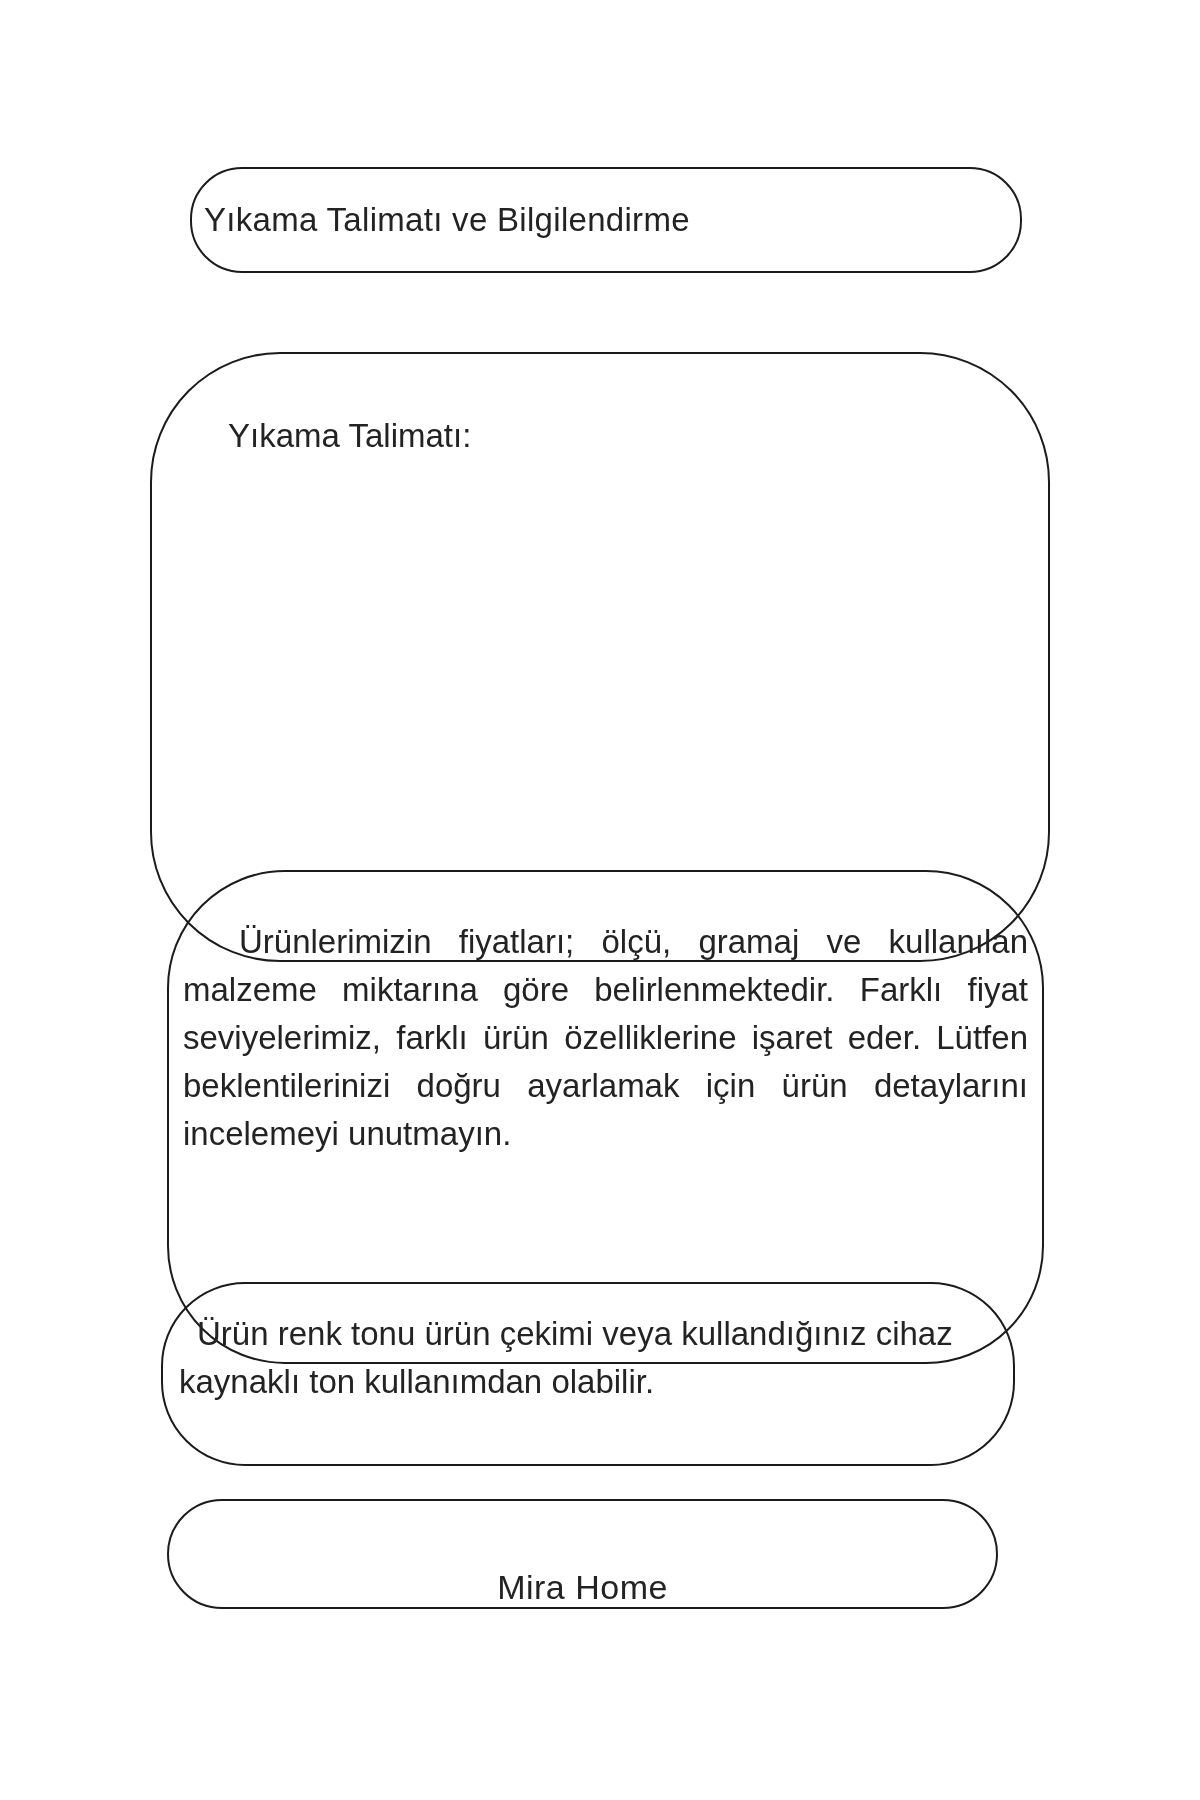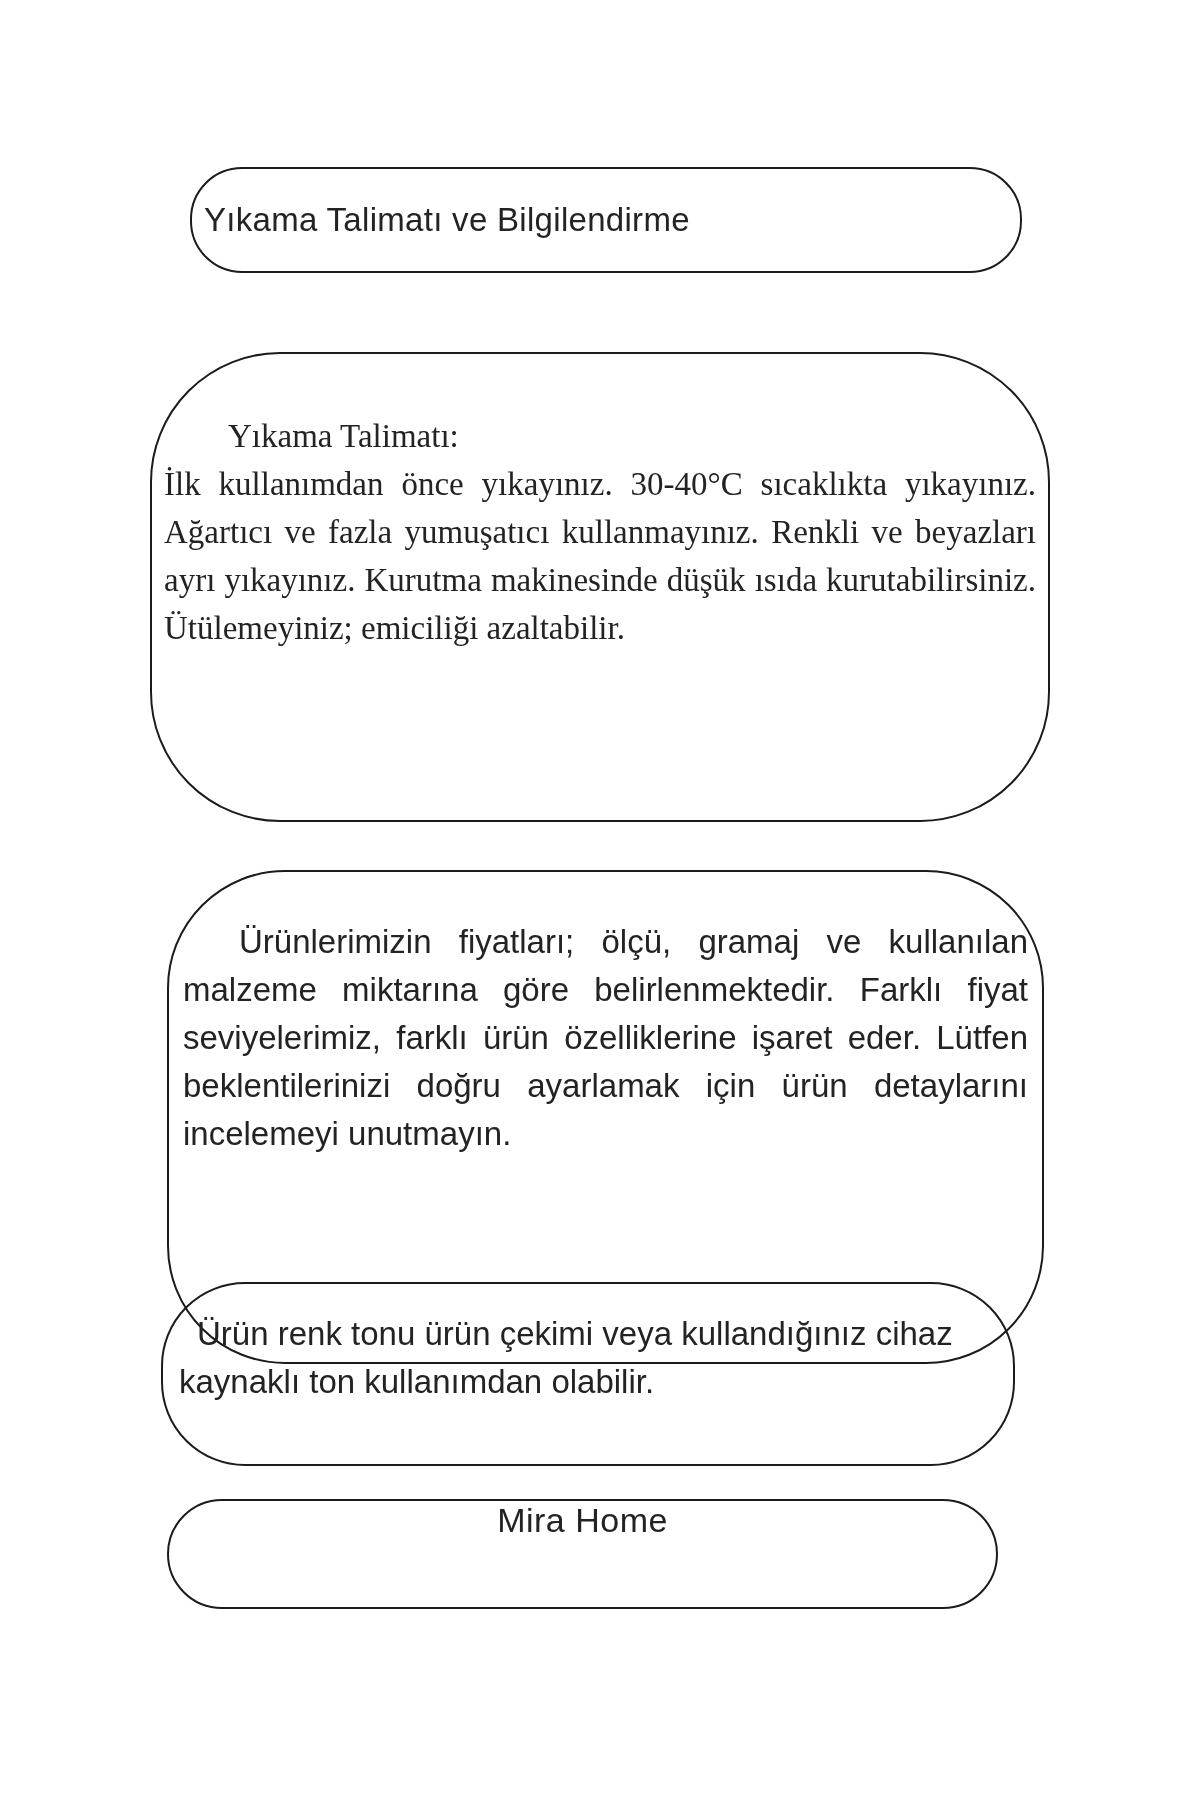--- a/index.html
+++ b/index.html
@@ -26,26 +26,25 @@
     width: 832px; height: 106px;
     border-radius: 52px;
     display: flex; align-items: center;
     padding: 0 20px 0 12px;
     font-size: 33px;
     letter-spacing: .3px;
   }
 
   .wash-box {
     left: 150px; top: 352px;
-    width: 900px; height: 470px;
+    width: 900px; height: 610px;
     border-radius: 130px;
     padding: 58px 12px 0 12px;
     font-size: 33px;
     line-height: 48px;
-    font-family: Liberation Serif, serif;
   }
   .wash-heading { text-indent: 64px; }
 
   .justified { text-align: justify; }
 
   .pricing-box {
     left: 167px; top: 870px;
     width: 877px; height: 494px;
     border-radius: 118px;
     padding: 46px 14px 0 14px;
@@ -61,37 +60,36 @@
     padding: 26px 14px 0 16px;
     font-size: 33px;
     line-height: 48px;
   }
   .indent-small { text-indent: 18px; }
 
   .brand-box {
     left: 167px; top: 1499px;
     width: 831px; height: 110px;
     border-radius: 55px;
-    display: flex; align-items: flex-start; justify-content: center;
+    display: flex; align-items: flex-end; justify-content: center;
     font-size: 34px;
     letter-spacing: .5px;
   }
 </style>
 </head>
 <body>
 
 <div class="page">
 
   <section class="box title-box">
     <span>Yıkama Talimatı ve Bilgilendirme</span>
   </section>
 
   <section class="box wash-box">
     <div class="wash-heading">Yıkama Talimatı:</div>
-    <div class="justified">İlk kullanımdan önce yıkayınız. 30-40°C sıcaklıkta yıkayınız. Ağartıcı ve fazla yumuşatıcı kullanmayınız. Renkli ve beyazları ayrı yıkayınız. Kurutma makinesinde düşük ısıda kurutabilirsiniz. Ütülemeyiniz; emiciliği azaltabilir.</div>
   </section>
 
   <section class="box pricing-box">
     <div class="justified indent-first">Ürünlerimizin fiyatları; ölçü, gramaj ve kullanılan malzeme miktarına göre belirlenmektedir. Farklı fiyat seviyelerimiz, farklı ürün özelliklerine işaret eder. Lütfen beklentilerinizi doğru ayarlamak için ürün detaylarını incelemeyi unutmayın.</div>
   </section>
 
   <section class="box color-note-box">
     <div class="indent-small">Ürün renk tonu ürün çekimi veya kullandığınız cihaz kaynaklı ton kullanımdan olabilir.</div>
   </section>
 

